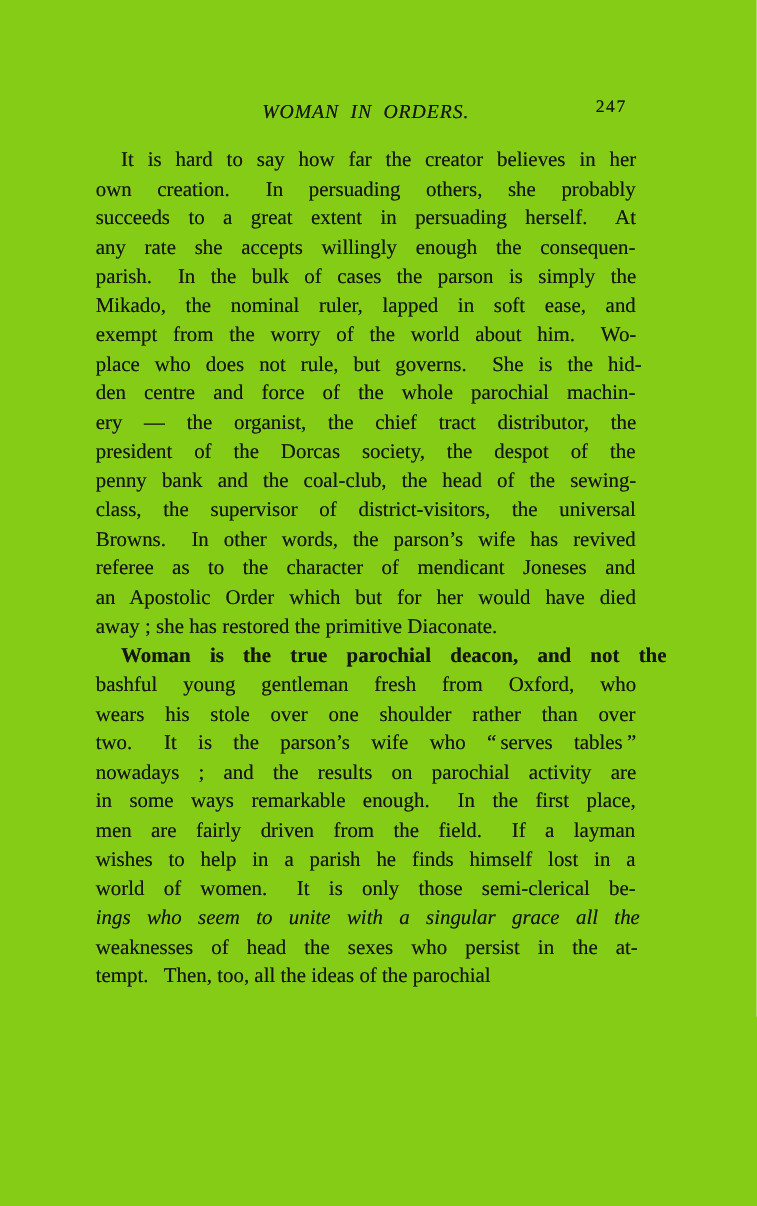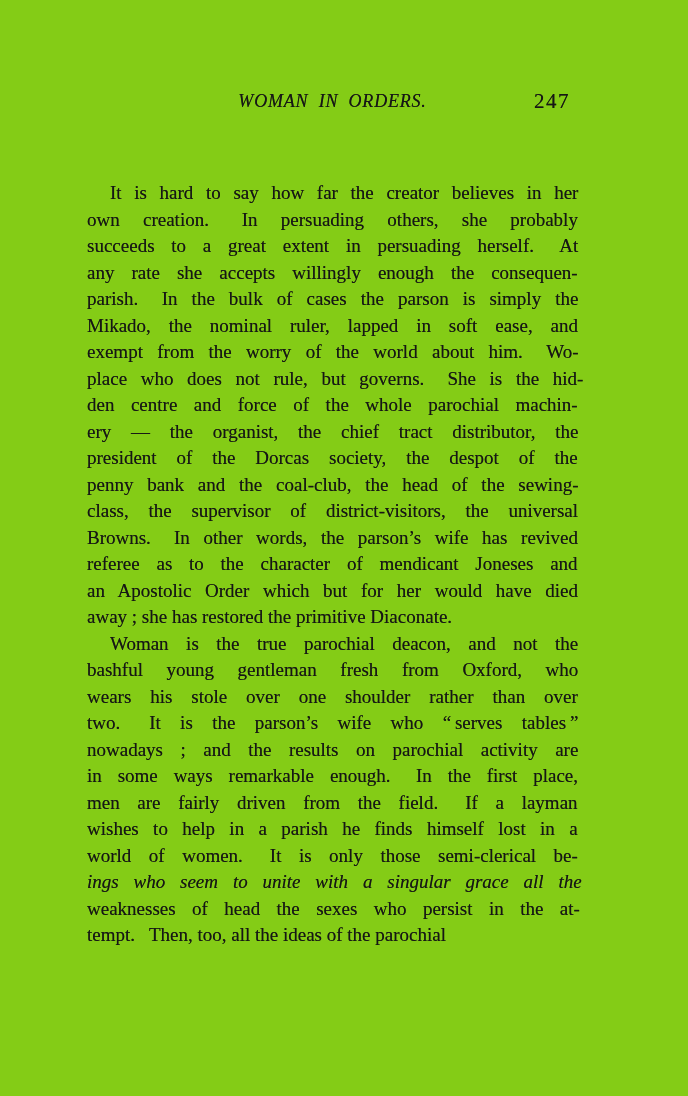--- a/index.html
+++ b/index.html
@@ -26,32 +26,31 @@
     font-style: italic;
     font-size: 18px;
     letter-spacing: 0.8px;
     word-spacing: 5px;
     white-space: nowrap;
     text-shadow: 0 0 0.4px rgba(10,10,10,0.65);
   }
   .page-number {
     position: absolute;
     right: 8px; top: 0;
-    font-size: 21px;
+    font-size: 16px;
     letter-spacing: 1.5px;
     text-shadow: 0 0 0.4px rgba(10,10,10,0.65);
   }
   .body-text {
     position: absolute;
     top: 133px;
     left: 87px;
     width: 491px;
     font-size: 19px;
     line-height: 26.5px;
-    margin-top: 47px;
   }
   .line {
     white-space: nowrap;
     text-shadow: 0 0 0.4px rgba(10,10,10,0.6);
   }
   .line.indent { text-indent: 23px; }
 </style>
 </head>
 <body>
 
@@ -71,21 +70,21 @@
       <div class="line" style="word-spacing: 8.9px;">place who does not rule, but governs.  She is the hid-</div>
       <div class="line" style="word-spacing: 11.75px;">den centre and force of the whole parochial machin-</div>
       <div class="line" style="word-spacing: 15px;">ery — the organist, the chief tract distributor, the</div>
       <div class="line" style="word-spacing: 15.125px;">president of the Dorcas society, the despot of the</div>
       <div class="line" style="word-spacing: 9px;">penny bank and the coal-club, the head of the sewing-</div>
       <div class="line" style="word-spacing: 15px;">class, the supervisor of district-visitors, the universal</div>
       <div class="line" style="word-spacing: 8.875px;">Browns.  In other words, the parson’s wife has revived</div>
       <div class="line" style="word-spacing: 12px;">referee as to the character of mendicant Joneses and</div>
       <div class="line" style="word-spacing: 8.88889px;">an Apostolic Order which but for her would have died</div>
       <div class="line last">away ; she has restored the primitive Diaconate.</div>
-      <div class="line indent" style="word-spacing: 12.75px;">Woman is the true parochial deacon, and not the</div>
+      <div class="line indent" style="word-spacing: 12.75px; font-weight: bold;">Woman is the true parochial deacon, and not the</div>
       <div class="line" style="word-spacing: 18.8333px;">bashful young gentleman fresh from Oxford, who</div>
       <div class="line" style="word-spacing: 14.125px;">wears his stole over one shoulder rather than over</div>
       <div class="line" style="word-spacing: 14.625px;">two.  It is the parson’s wife who “ serves tables ”</div>
       <div class="line" style="word-spacing: 12.75px;">nowadays ; and the results on parochial activity are</div>
       <div class="line" style="word-spacing: 11.125px;">in some ways remarkable enough.  In the first place,</div>
       <div class="line" style="word-spacing: 12.8889px;">men are fairly driven from the field.  If a layman</div>
       <div class="line" style="word-spacing: 9.63636px;">wishes to help in a parish he finds himself lost in a</div>
       <div class="line" style="word-spacing: 12.75px;">world of women.  It is only those semi-clerical be-</div>
       <div class="line" style="word-spacing: 10.1px; font-style: italic;">ings who seem to unite with a singular grace all the</div>
       <div class="line" style="word-spacing: 11.6667px;">weaknesses of head the sexes who persist in the at-</div>

